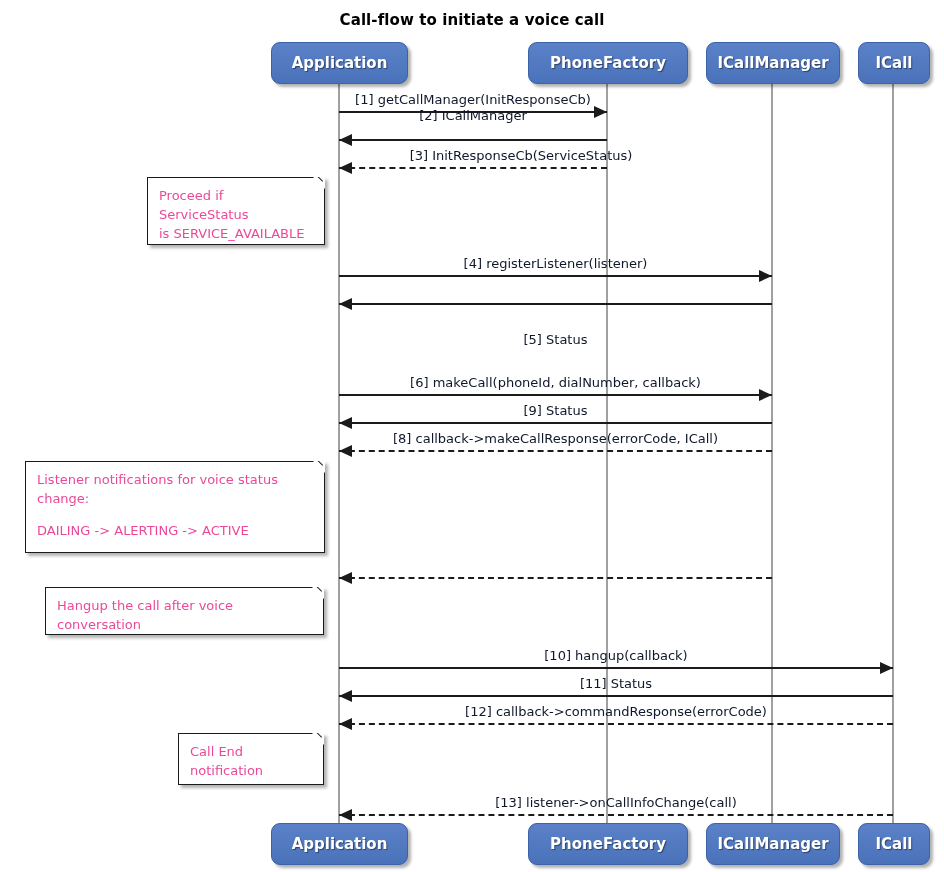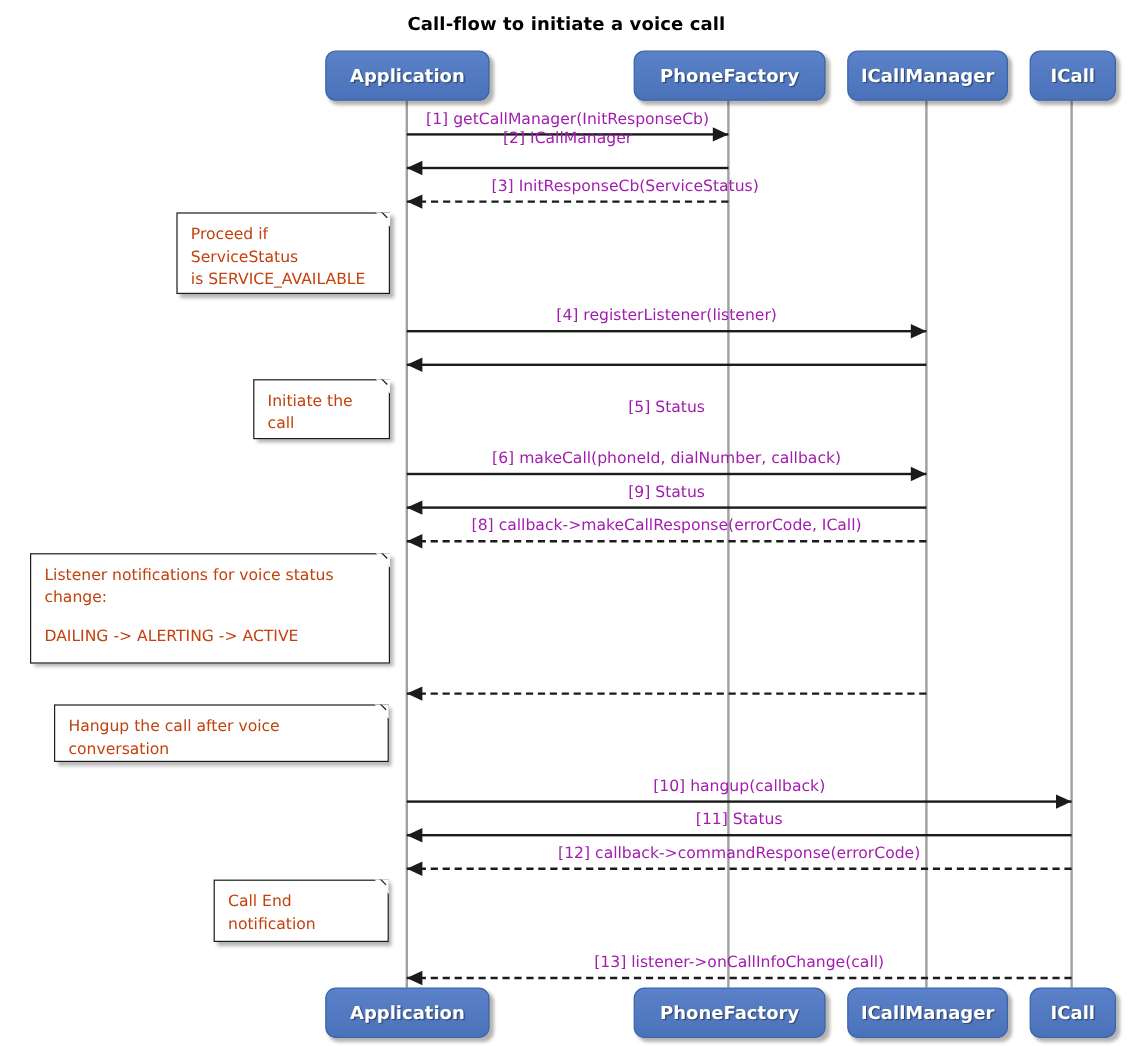--- a/index.html
+++ b/index.html
@@ -72,33 +72,33 @@
   }
   .arrow-head.right {
     border-left: 13px solid #1b1b1b;
   }
   .arrow-head.left {
     border-right: 13px solid #1b1b1b;
   }
   .msg-label {
     position: absolute;
     font-size: 13px;
-    color: #a21caf;
+    color: #0f172a;
     white-space: nowrap;
     text-align: center;
   }
   
   .note {
     position: absolute;
     box-sizing: border-box;
     background: #ffffff;
     border: 1.5px solid #1b1b1b;
     box-shadow: 3px 3px 3px rgba(0,0,0,0.30);
     font-size: 13px;
-    color: #c2410c;
+    color: #ec4899;
     padding: 9px 11px 9px 11px;
     line-height: 1.45;
   }
   .note .fold {
     position: absolute;
     top: -1px;
     right: -1px;
     width: 0; height: 0;
     border-left: 12px solid transparent;
     border-top: 12px solid #ffffff;
@@ -195,25 +195,20 @@
     <div class="msg-label" style="left: 339px; width: 554px; top: 704px;">[12] callback-&gt;commandResponse(errorCode)</div>
     <div class="msg-line dashed" style="left: 339px; top: 814px; width: 554px;"></div>
     <div class="arrow-head left" style="top: 809px; left: 339px;"></div>
     <div class="msg-label" style="left: 339px; width: 554px; top: 795px;">[13] listener-&gt;onCallInfoChange(call)</div>
     <div class="note" style="left: 147px; top: 177px; width: 178px; height: 68px;">
       <span class="note-line">Proceed if ServiceStatus</span>
       <span class="note-line">is SERVICE_AVAILABLE</span>
       <div class="fold"></div>
       <div class="fold-edge"></div>
     </div>
-    <div class="note" style="left: 211px; top: 316px; width: 114px; height: 50px;">
-      <span class="note-line">Initiate the call</span>
-      <div class="fold"></div>
-      <div class="fold-edge"></div>
-    </div>
     <div class="note" style="left: 25px; top: 461px; width: 300px; height: 92px;">
       <span class="note-line">Listener notifications for voice status change:</span>
       <span class="note-spacer"></span>
       <span class="note-line">DAILING -&gt; ALERTING -&gt; ACTIVE</span>
       <div class="fold"></div>
       <div class="fold-edge"></div>
     </div>
     <div class="note" style="left: 45px; top: 587px; width: 279px; height: 48px;">
       <span class="note-line">Hangup the call after voice conversation</span>
       <div class="fold"></div>

